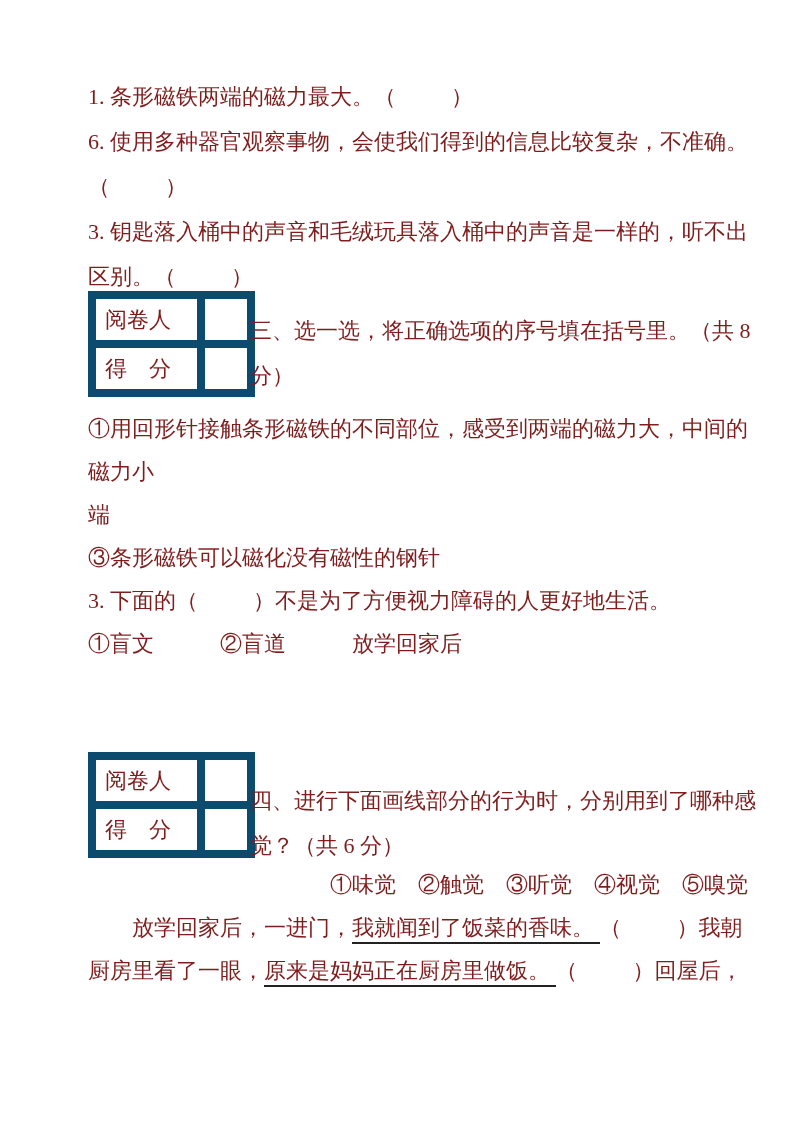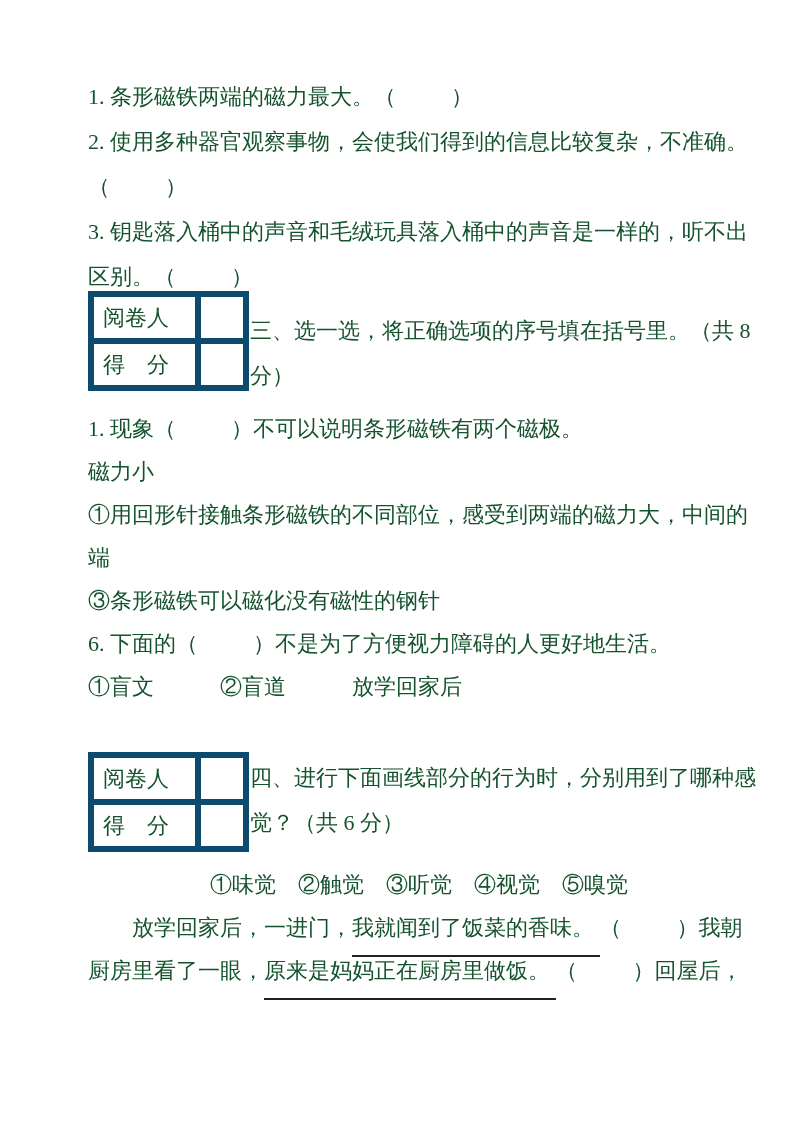--- a/index.html
+++ b/index.html
@@ -2,81 +2,81 @@
 <html lang="zh"><head>
 <meta charset="utf-8">
 <style>
   html,body{margin:0;padding:0;background:#e9e9e9;}
   .page{
     position:relative;
     width:793px;height:1122px;
     margin:0 auto;
     background:#ffffff;
     font-family:"Liberation Serif","DejaVu Serif",serif;
-    color:#14532d;
+    color:#7f1d1d;
     overflow:hidden;
   }
   .line{
     white-space:pre;
     font-size:22px;
   }
   
   .tf-block{
     position:absolute;left:88px;top:74px;width:660px;
     line-height:45px;
   }
   
   .grader{
     position:absolute;left:88px;
     border-collapse:collapse;
     table-layout:fixed;
   }
   .grader.g1{top:291px;}
   .grader.g2{top:752px;}
   .grader td{
-    border:6px solid #0c4a6e;
+    border:8px solid #0c4a6e;
     height:41px;
     font-size:22px;
     padding:0 0 0 9px;
     vertical-align:middle;
     white-space:pre;
     font-family:Liberation Mono, monospace;
   }
   .grader td.lbl{width:92px;}
   .grader td.val{width:42px;padding:0;}
   
   .heading{
     position:absolute;left:250px;width:480px;
     line-height:45px;
   }
   .heading.h3{top:308px;}
-  .heading.h4{top:755px;}
+  .heading.h4{top:778px;}
   
   .sec3-block{
     position:absolute;left:88px;top:407px;width:660px;
     line-height:43px;
   }
   .sec4-block{
     position:absolute;left:88px;top:863px;width:660px;
     line-height:43px;
   }
-  .options-indent{padding-left:122px;}
+  .options-indent{padding-left:122px;text-align:right;}
   .u{
     border-bottom:2px solid #222222;
-    padding-bottom:15px;
+    padding-bottom:2px;
   }
 </style>
 </head>
 <body>
 
 <div class="page">
 
   <div class="tf-block">
     <div class="line">1. 条形磁铁两端的磁力最大。（　　  ）</div>
-    <div class="line">2. 使用多种器官观察事物，会使我们得到的信息比较复杂，不准确。</div>
+    <div class="line">6. 使用多种器官观察事物，会使我们得到的信息比较复杂，不准确。</div>
     <div class="line">（　　  ）</div>
     <div class="line">3. 钥匙落入桶中的声音和毛绒玩具落入桶中的声音是一样的，听不出</div>
     <div class="line">区别。（　　  ）</div>
   </div>
 
   <table class="grader g1">
     <tbody>
         <tr>
       <td class="lbl">阅卷人</td>
       <td class="val"></td>
@@ -87,26 +87,25 @@
     </tr>
   </tbody>
     </table>
 
   <div class="heading h3">
     <div class="line">三、选一选，将正确选项的序号填在括号里。（共 8</div>
     <div class="line">分）</div>
   </div>
 
   <div class="sec3-block">
-    <div class="line">1. 现象（　　  ）不可以说明条形磁铁有两个磁极。</div>
+    <div class="line">①用回形针接触条形磁铁的不同部位，感受到两端的磁力大，中间的</div>
     <div class="line">磁力小</div>
-    <div class="line">①用回形针接触条形磁铁的不同部位，感受到两端的磁力大，中间的</div>
     <div class="line">端</div>
     <div class="line">③条形磁铁可以磁化没有磁性的钢针</div>
-    <div class="line">6. 下面的（　　  ）不是为了方便视力障碍的人更好地生活。</div>
+    <div class="line">3. 下面的（　　  ）不是为了方便视力障碍的人更好地生活。</div>
     <div class="line">①盲文　　　②盲道　　　放学回家后</div>
   </div>
 
   <table class="grader g2">
     <tbody>
         <tr>
       <td class="lbl">阅卷人</td>
       <td class="val"></td>
     </tr>
     <tr>

